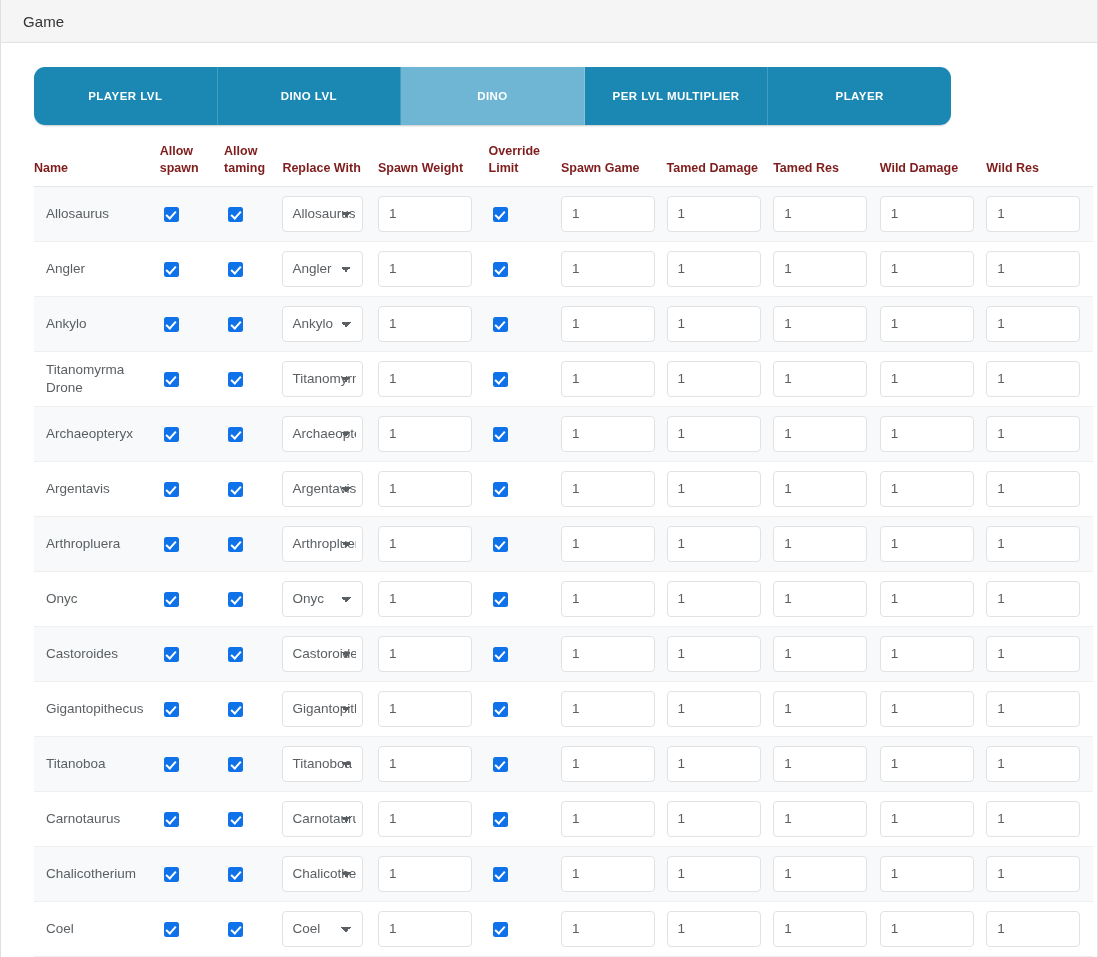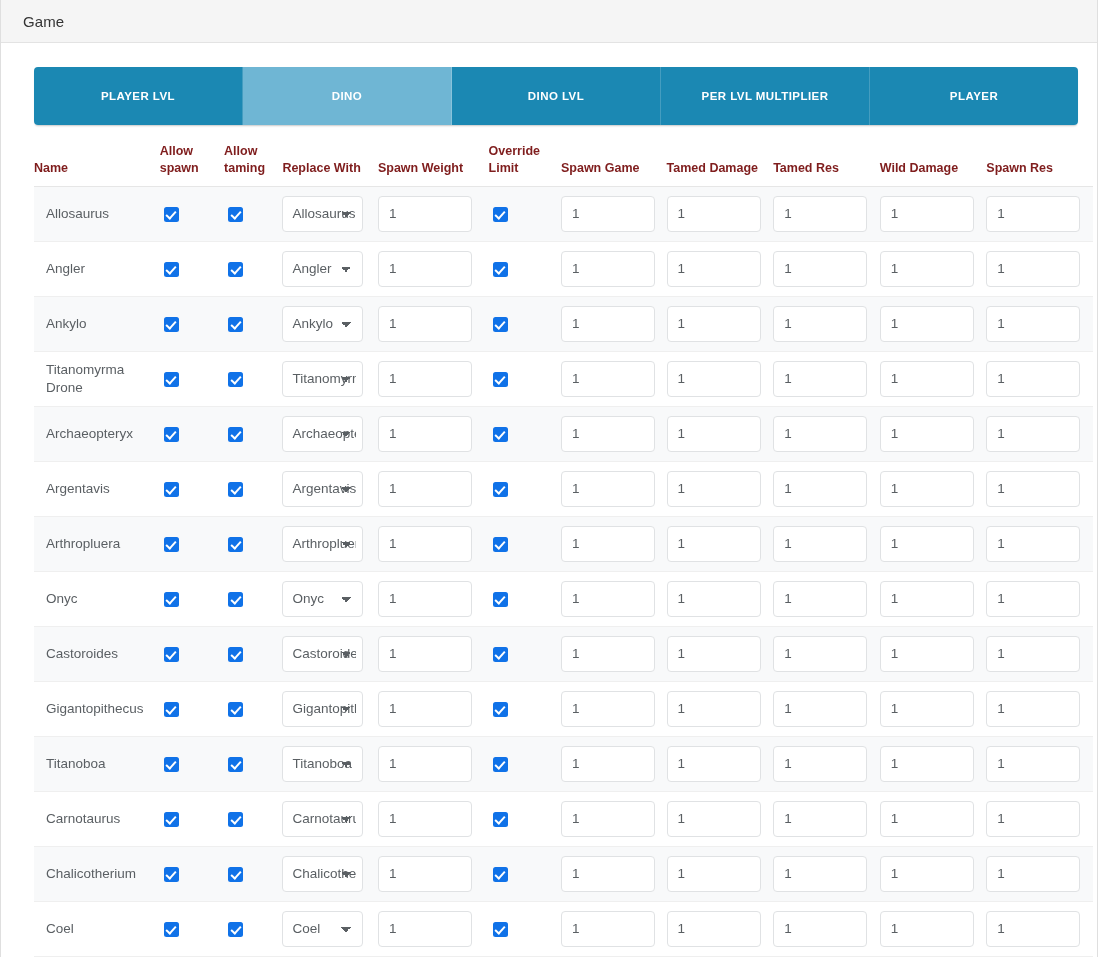--- a/index.html
+++ b/index.html
@@ -35,23 +35,23 @@
   }
 
   
   .card-body {
     padding: 13px 20px 0 20px;
   }
 
   
   .tabbar {
     display: flex;
-    width: 1044px;
+    width: 917px;
     margin: 11px 0 0 13px;
-    border-radius: 4px;
+    border-radius: 11px;
     overflow: hidden;
     box-shadow: 0 2px 2px -1px rgba(0,0,0,.22);
   }
   .tab {
     flex: 1 1 0;
     min-height: 58px;
     background: #1b88b3;
     color: #ffffff;
     font-size: 11.5px;
     font-weight: bold;
@@ -176,22 +176,22 @@
 <div class="page">
 
   <div class="card-header">
     <span class="card-header-title">Game</span>
   </div>
 
   <div class="card-body">
 
     <div class="tabbar" id="tabbar">
         <div class="tab">PLAYER LVL</div>
+        <div class="tab">DINO LVL</div>
         <div class="tab active">DINO</div>
-        <div class="tab">DINO LVL</div>
         <div class="tab">PER LVL MULTIPLIER</div>
         <div class="tab">PLAYER</div>
       </div>
 
     <table class="grid">
       <colgroup>
         <col style="width:125px">
         <col style="width:64px">
         <col style="width:58px">
         <col style="width:95px">
@@ -208,21 +208,21 @@
             <th>Name</th>
             <th>Allow spawn</th>
             <th>Allow taming</th>
             <th>Replace With</th>
             <th>Spawn Weight</th>
             <th>Override Limit</th>
             <th>Spawn Game</th>
             <th>Tamed Damage</th>
             <th>Tamed Res</th>
             <th>Wild Damage</th>
-            <th>Spawn Res</th>
+            <th>Wild Res</th>
           </tr>
       </thead>
       <tbody id="table-body">
           <tr>
             <td>
               <div class="dino-name">Allosaurus</div>
             </td>
             <td>
               <div class="cb-wrap"><span class="cbx"></span></div>
             </td>

